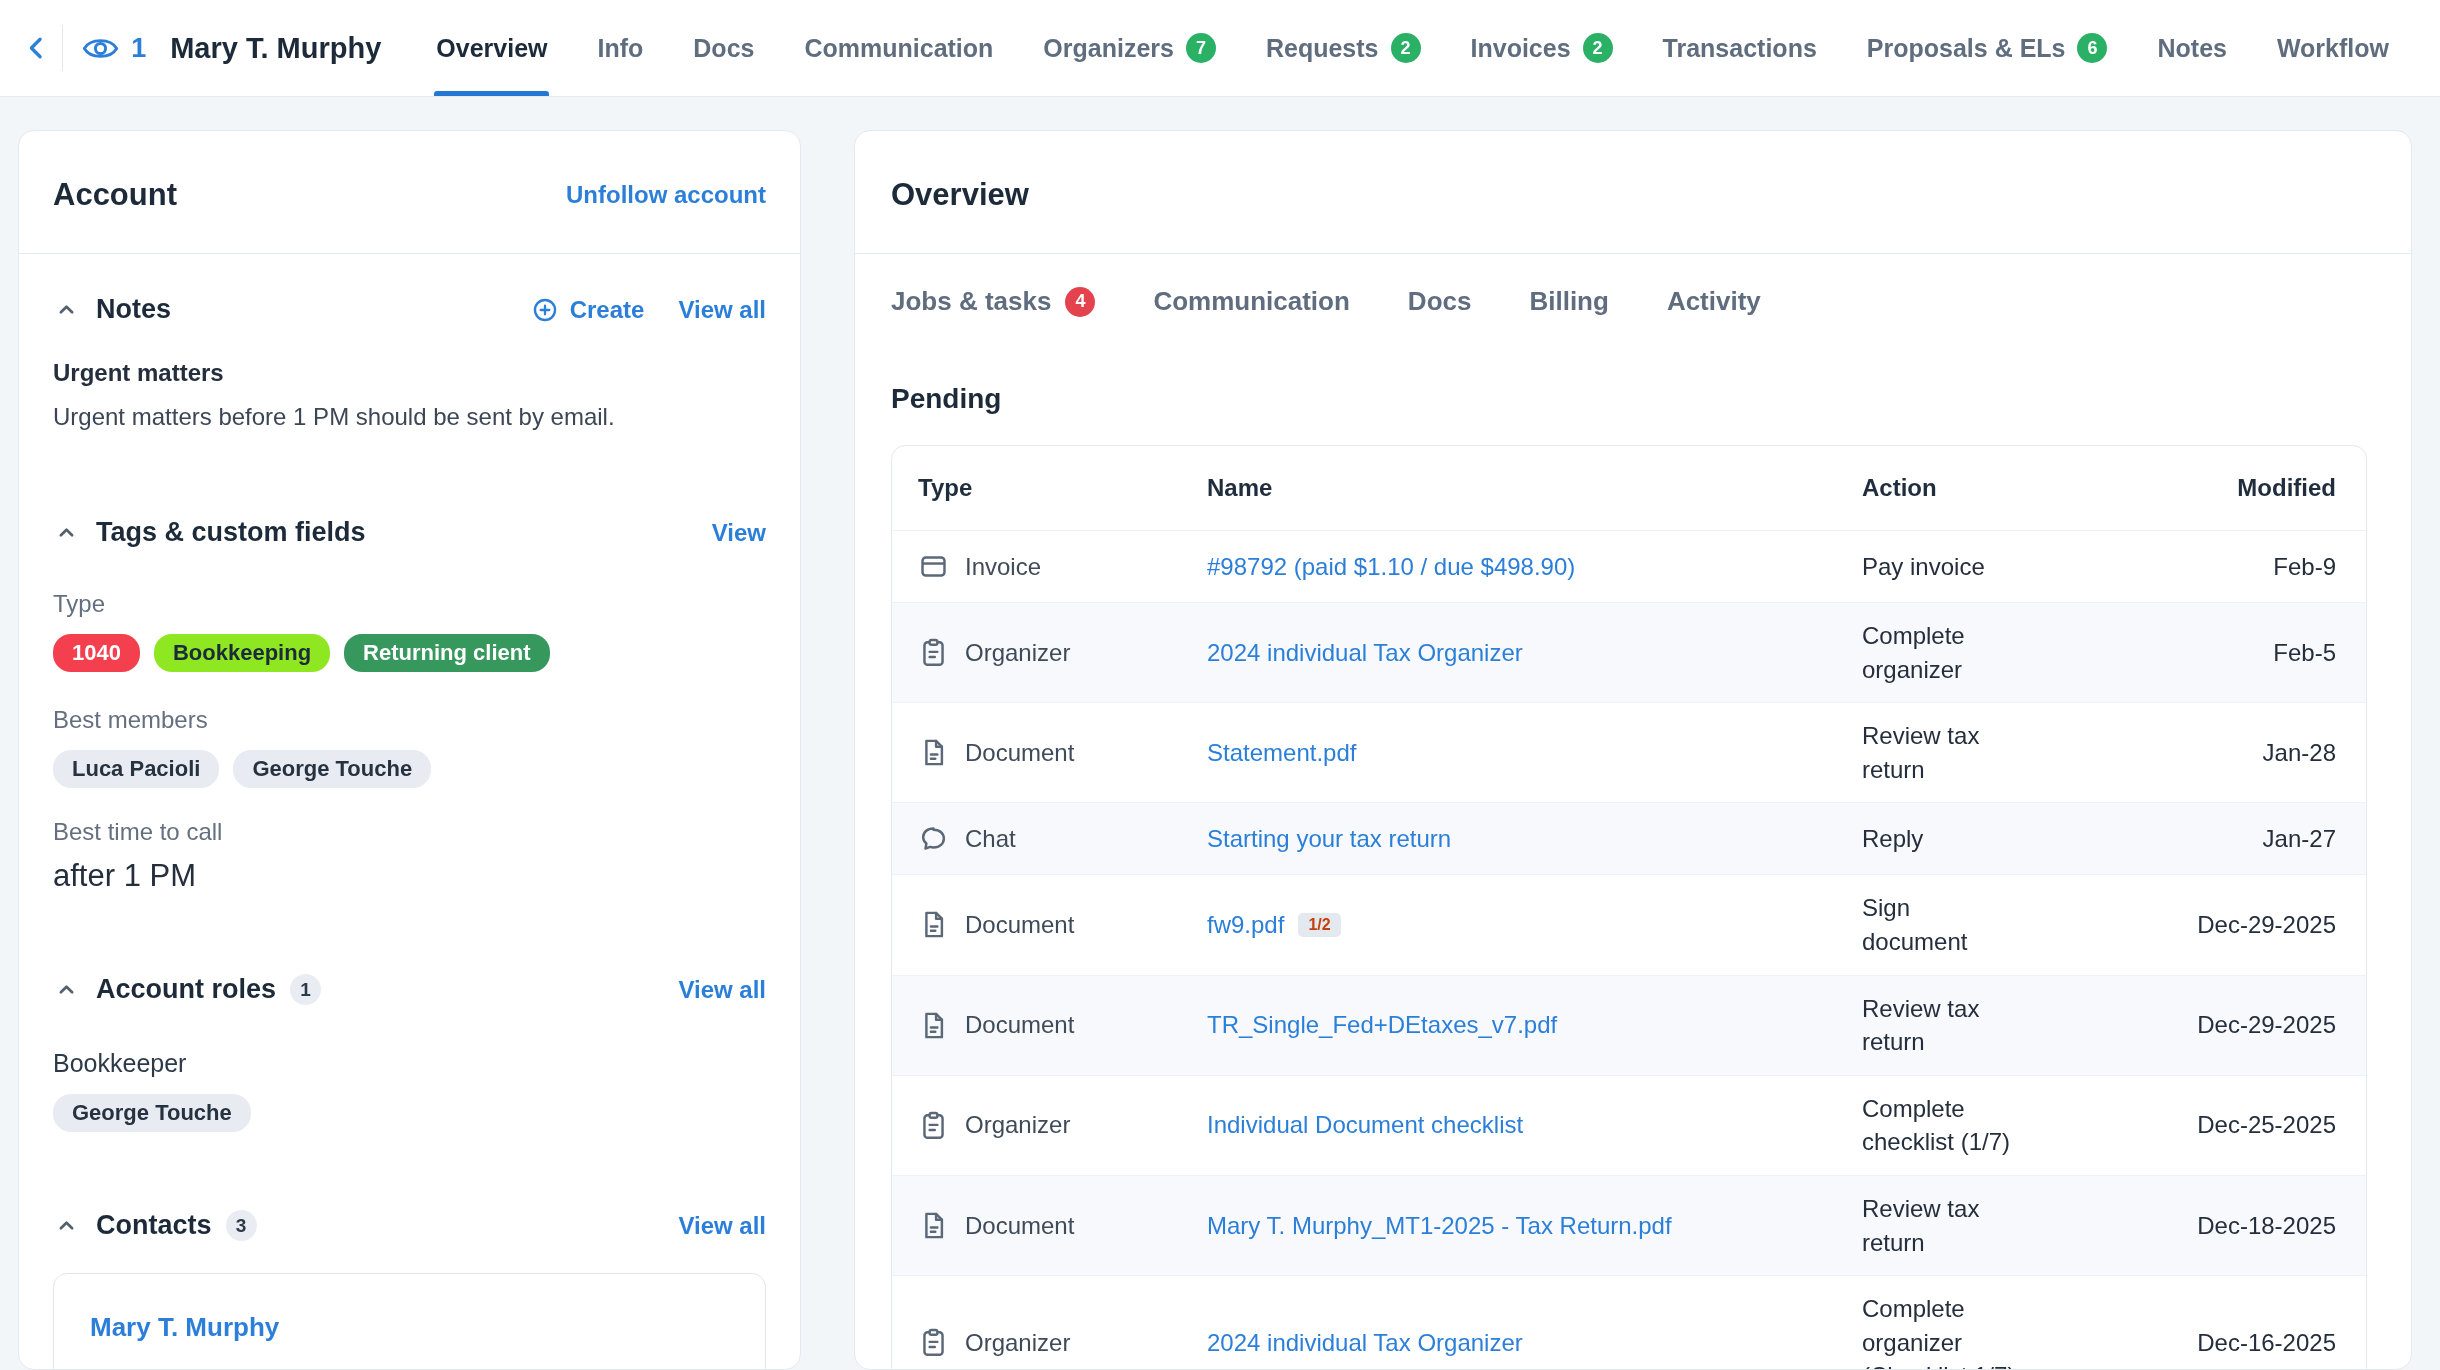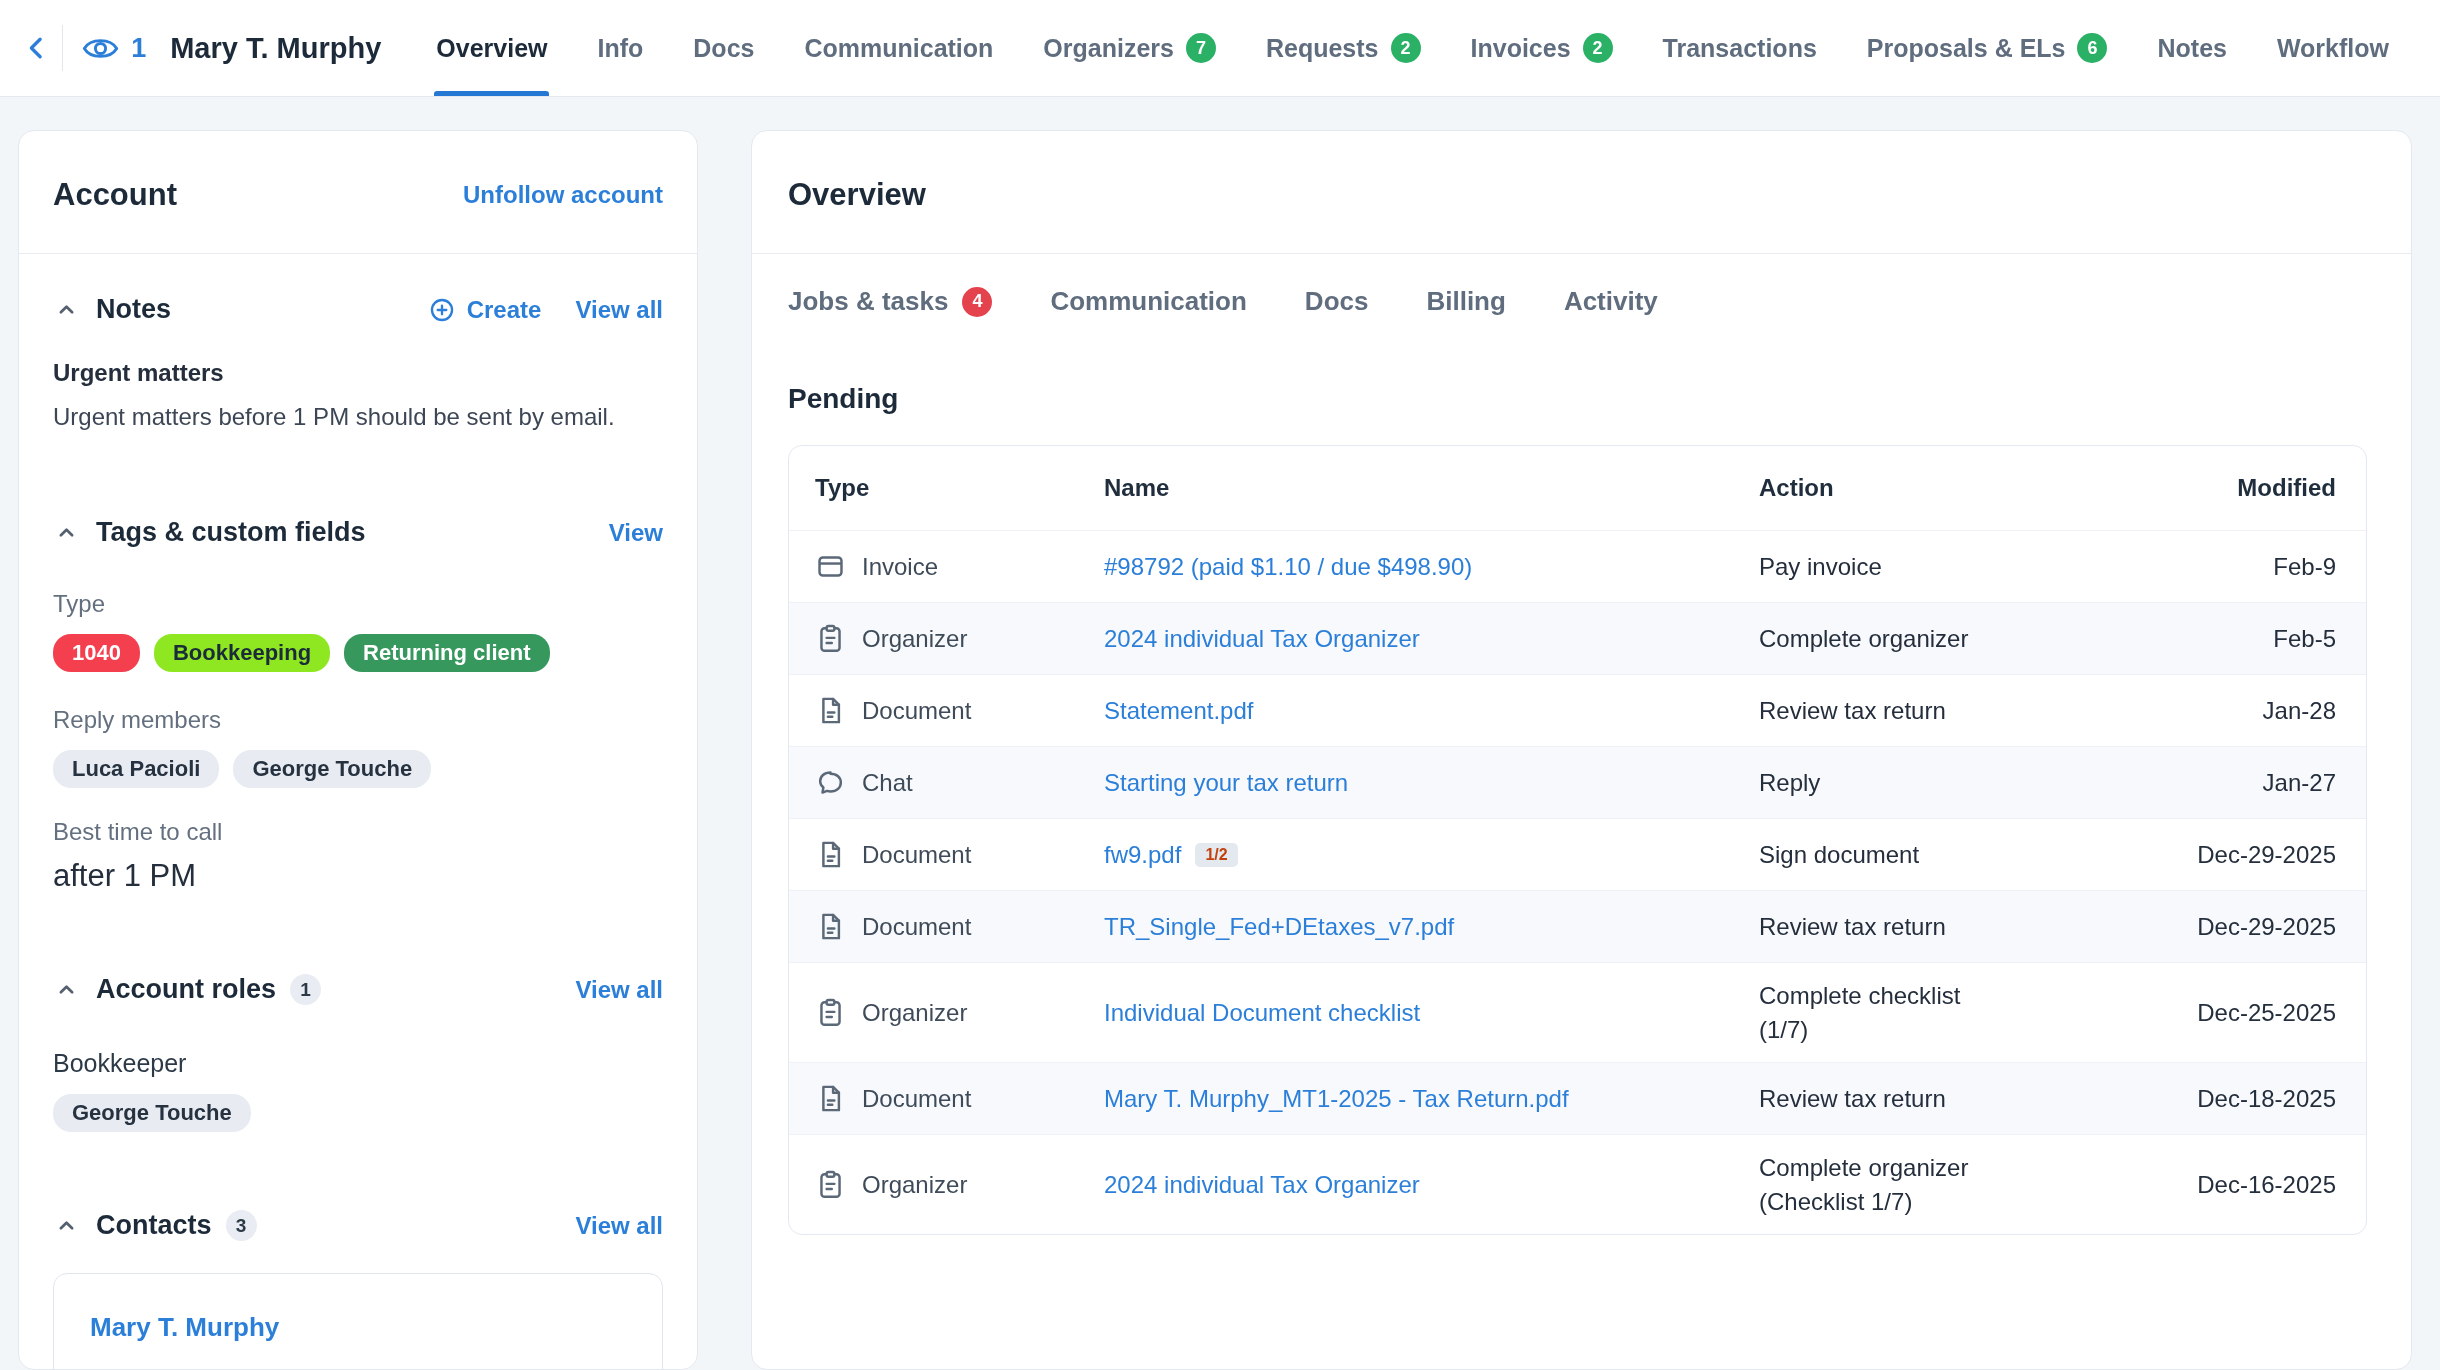--- a/index.html
+++ b/index.html
@@ -19,21 +19,21 @@
   .nav-tab.active { color:#1c2a39; font-weight:700; }
   .nav-tab.active::after { content:''; position:absolute; left:23px; right:23px; bottom:0;
              height:5px; background:#2478d4; border-radius:3px 3px 0 0; }
   .badge-green { margin-left:12px; min-width:30px; height:30px; border-radius:15px; background:#2ab166;
              color:#fff; font-size:18px; font-weight:700; display:inline-flex; align-items:center;
              justify-content:center; padding:0 9px; }
 
   
   .content { display:flex; gap:53px; padding:33px 28px 0 18px; height:1273px; }
   .card { background:#fff; border:1px solid #e3e9f0; border-radius:16px; overflow:hidden; }
-  .sidebar-card { width:680px; flex:none; }
+  .sidebar-card { width:783px; flex:none; }
   .main-card { flex:1; }
 
   
   .side-header { display:flex; align-items:center; justify-content:space-between;
                  padding:46px 34px 40px; border-bottom:1px solid #e7ecf2; }
   .side-title { font-size:31px; font-weight:700; color:#1c2a39; }
   .blue-link { color:#2b7fd9; font-size:24px; font-weight:700; cursor:pointer; white-space:nowrap; }
   .side-body { padding:0 34px; }
   .section { margin-top:40px; }
   .section-head { display:flex; align-items:center; }
@@ -213,21 +213,21 @@
         </div>
         <div class="field-label lbl-1">Type</div>
         <div class="pill-row">
 
             <span class="tag-pill" style="background-color: rgb(244, 63, 79); color: rgb(255, 255, 255);">1040</span>
 
             <span class="tag-pill" style="background-color: rgb(143, 231, 34); color: rgb(28, 43, 58);">Bookkeeping</span>
 
             <span class="tag-pill" style="background-color: rgb(55, 152, 94); color: rgb(255, 255, 255);">Returning client</span>
           </div>
-        <div class="field-label lbl-2">Reply members</div>
+        <div class="field-label lbl-2">Best members</div>
         <div class="pill-row">
 
             <span class="gray-pill">Luca Pacioli</span>
 
             <span class="gray-pill">George Touche</span>
           </div>
         <div class="field-label lbl-3">Best time to call</div>
         <div class="field-value">after 1 PM</div>
       </div>
 

